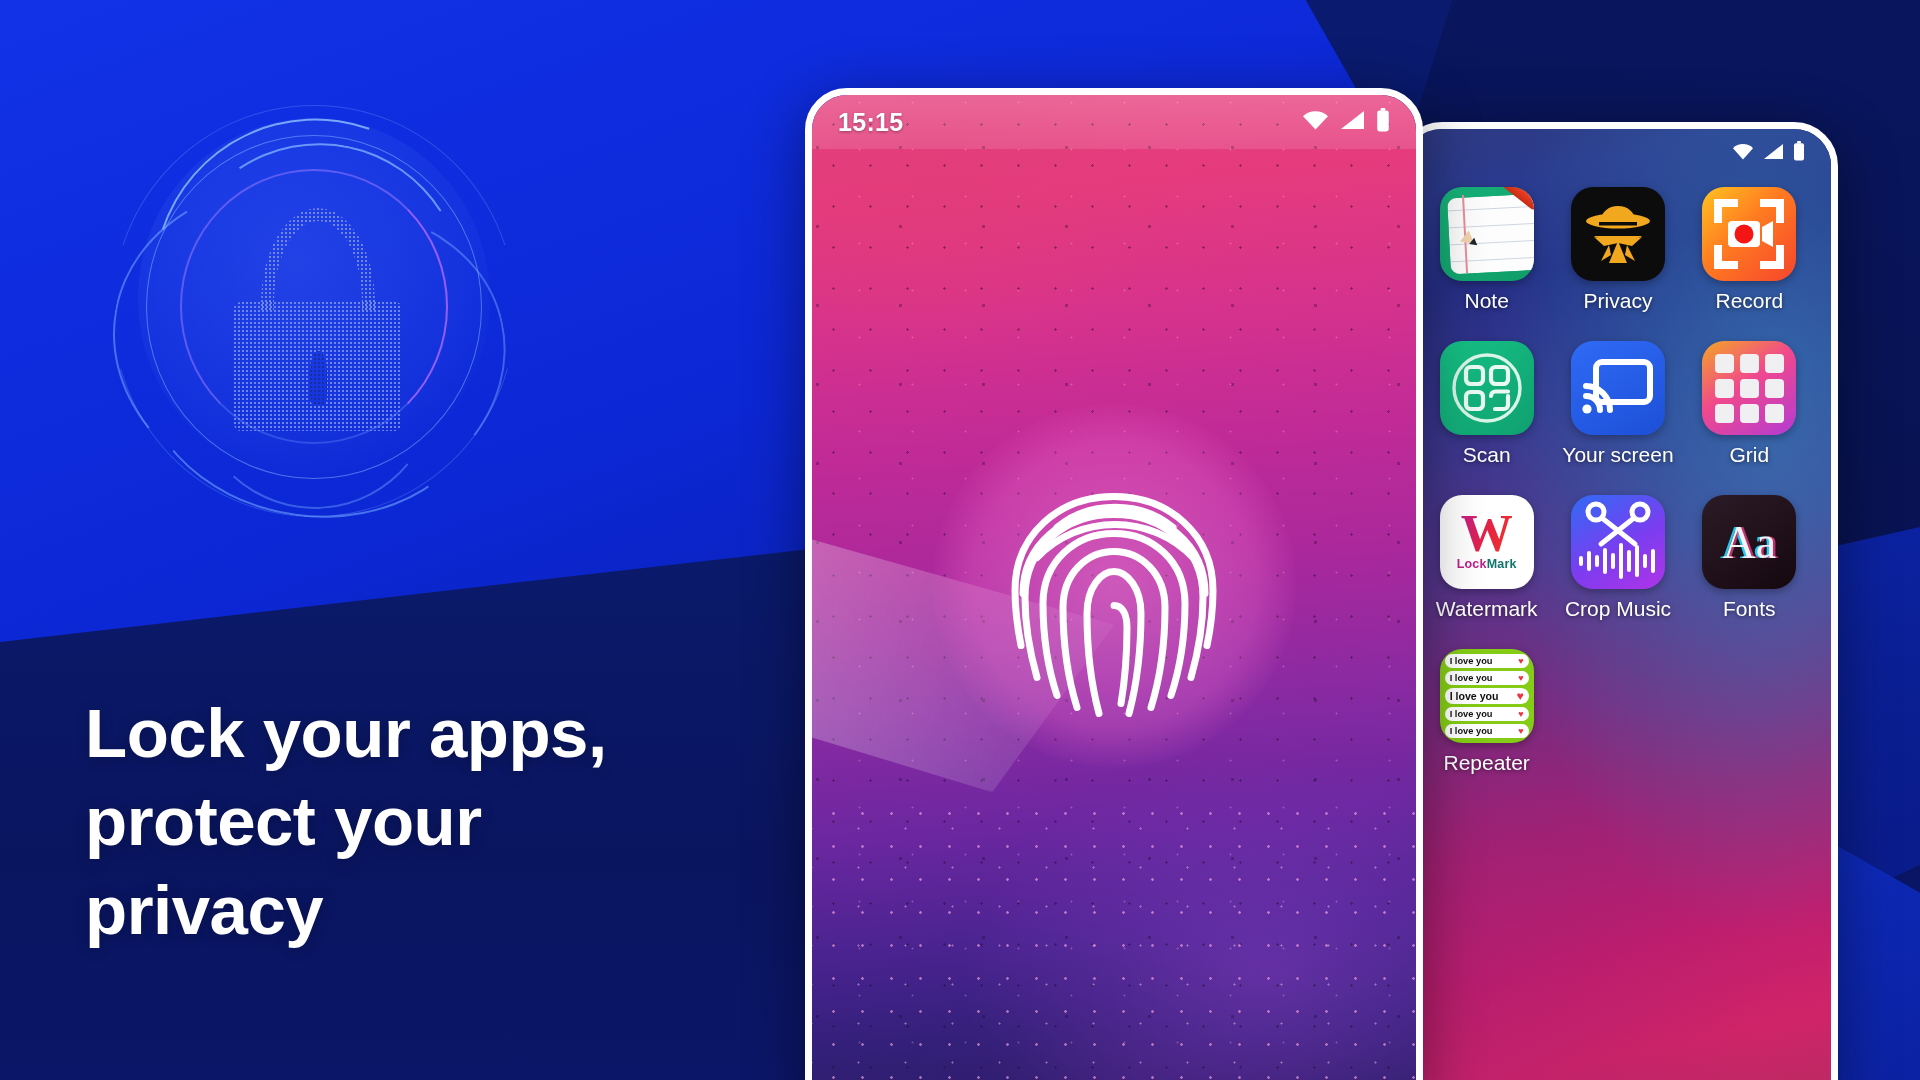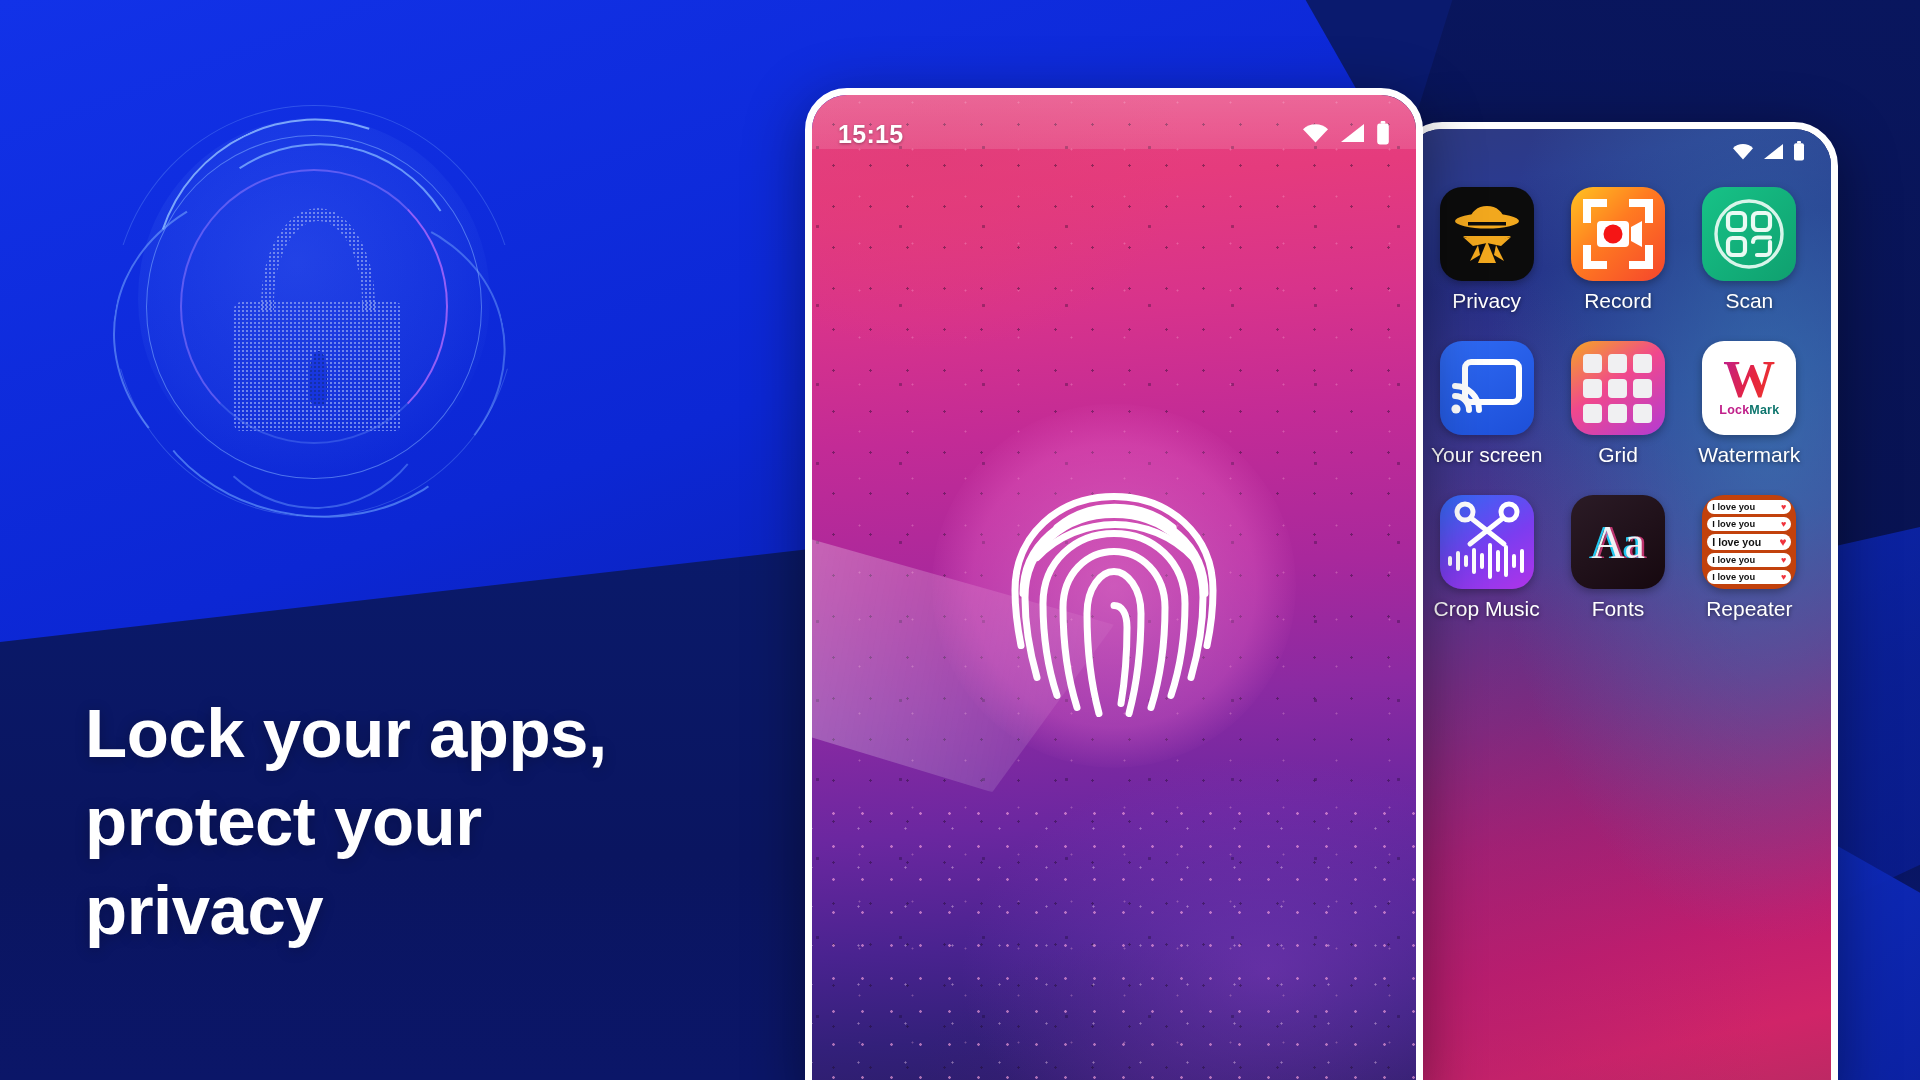--- a/index.html
+++ b/index.html
@@ -213,21 +213,21 @@
 
   .ic-crop { background:linear-gradient(150deg,#2f6bf5 0%,#7b3df0 55%,#b033e8 100%); }
 
   .ic-fonts { background:linear-gradient(145deg,#2b1b26 0%,#16080f 100%);
               display:flex;align-items:center;justify-content:center;}
   .ic-fonts .aa{ font-family:"Liberation Serif",serif; font-size:46px; color:#f2f2f4; position:relative; }
   .ic-fonts .aa::before{content:"Aa";position:absolute;left:-2.5px;top:0;color:#22c8f0;}
   .ic-fonts .aa::after{content:"Aa";position:absolute;left:2.5px;top:0;color:#f0408a;opacity:.75;}
   .ic-fonts .aa span{position:relative;z-index:2;font-family:Liberation Serif, serif;}
 
-  .ic-repeater { background:#c2410c; padding:5px 5px; display:flex;flex-direction:column;justify-content:center;gap:2.5px; }
+  .ic-repeater { background:#84cc16; padding:5px 5px; display:flex;flex-direction:column;justify-content:center;gap:2.5px; }
   .rp-line{
     background:#fff; border-radius:8px; height:15px;
     display:flex; align-items:center; justify-content:space-between;
     padding:0 5px; font-size:9.3px; font-weight:bold; color:#111;
   }
   .rp-line.big{ height:17px; font-size:10.6px; }
   .rp-heart{ color:#f0323c; font-size:9px; }
   .rp-line.big .rp-heart{ font-size:12px; }
 
   .ic-wallpaper { background:#ffffff; display:flex;align-items:center;justify-content:center;}
@@ -281,21 +281,21 @@
     clip-path: polygon(0 12%, 100% 44%, 64% 100%, 0 78%);
     filter:blur(1px);
   }
   .fs-halo{
     position:absolute; left:50%; top:50%; transform:translate(-50%,-52%);
     width:364px; height:364px; border-radius:50%;
     background:radial-gradient(circle, rgba(255,150,225,.44) 0%, rgba(255,120,215,.26) 55%, rgba(255,110,210,0) 72%);
   }
   .front-statusbar{
     position:absolute; left:0; right:0; top:0; height:54px;
-    display:flex; align-items:flex-end; justify-content:space-between;
+    display:flex; align-items:center; justify-content:space-between;
     padding:0 26px; z-index:6;
     background:linear-gradient(180deg, rgba(255,255,255,.20) 0%, rgba(255,255,255,.12) 100%);
   }
   .clock{ color:#fff; font-size:25px; font-weight:bold; letter-spacing:.3px;
           text-shadow:0 1px 3px rgba(0,0,0,.35); }
   .sb-icons{ display:flex; align-items:center; gap:11px; }
 
   #fingerprint{
     position:absolute; left:50%; top:50%;
     transform:translate(-50%,-50%);
@@ -356,20 +356,30 @@
     <span>
       <svg width="12" height="20" viewBox="0 0 12 20">
           <rect x="4" y="0" width="4" height="2.4" rx="1" fill="#fff"></rect>
           <rect x="1" y="2.2" width="10" height="17.2" rx="2" fill="#fff"></rect>
         </svg>
     </span>
   </div>
 
   <div class="app-grid">
 
+    <div class="app-cell">
+      <div class="app-icon ic-note">
+        <div class="paper"></div>
+          <div class="redline"></div>
+        <div class="pencil"></div>
+          <div class="tip"></div>
+          <div class="lead"></div>
+      </div>
+      <div class="app-label">Note</div>
+    </div>
 
     <div class="app-cell">
       <div class="app-icon ic-privacy">
         <svg width="74" height="74" viewBox="0 0 74 74">
           <ellipse cx="37" cy="24" rx="32" ry="7.5" fill="#f2a81e"></ellipse>
           <path d="M20 24c0-9 7.6-15 17-15s17 6 17 15z" fill="#f2a81e"></path>
           <path d="M18 25h38v3.5H18z" fill="#0c0c0c"></path>
           <path d="M13 39h48c0 0-6 5-24 5S13 39 13 39z" fill="#f2a81e"></path>
           <path d="M13 40c8 2 16 3 24 3s16-1 24-3l-10 9-14-3-14 3z" fill="#f2a81e"></path>
           <path d="M37 44l-9 22h18z" fill="#f2a81e"></path>

